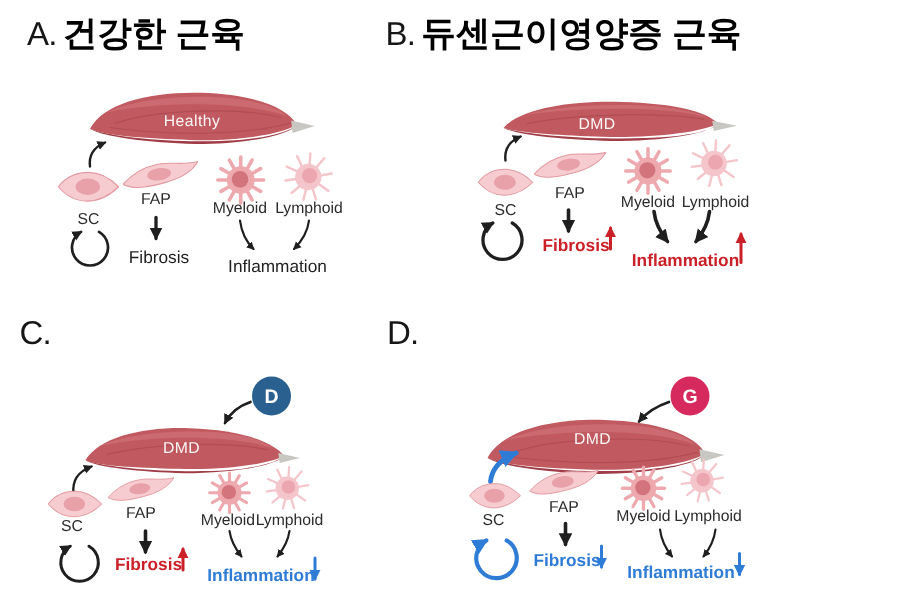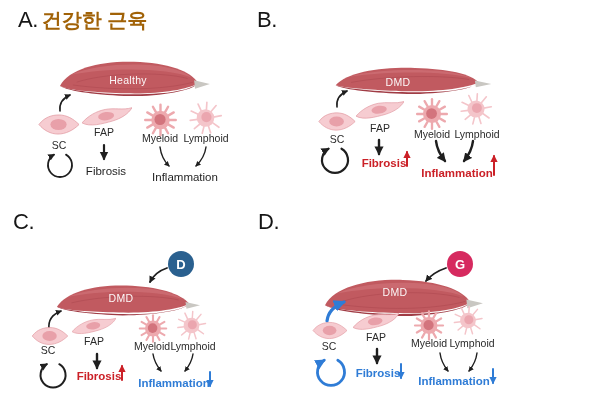--- a/index.html
+++ b/index.html
@@ -3,21 +3,21 @@
 <meta charset="utf-8">
 <style>
   html,body{margin:0;padding:0;background:#ffffff;}
   .stage{
     position:relative;width:600px;height:403px;background:#ffffff;overflow:hidden;
     font-family:"Liberation Sans",sans-serif;
   }
   .assets{position:absolute;width:0;height:0;}
   .ptitle{position:absolute;display:flex;align-items:baseline;gap:4px;white-space:nowrap;}
   .tl{font-size:22px;font-weight:400;color:#161616;letter-spacing:-0.5px;}
-  .tk{font-size:20px;font-weight:700;color:#a16207;}
+  .tk{font-size:23px;font-weight:700;color:#000000;}
   .panel-svg{position:absolute;}
   
   .ln{fill:none;stroke-linecap:round;}
   .sk{stroke:var(--c-black);}
   .sb{stroke:var(--c-blue);}
   .cl{font-family:"Liberation Sans",sans-serif;font-size:10.5px;fill:var(--c-label);}
   .outcome{font-family:"Liberation Sans",sans-serif;font-size:11.5px;}
   .strong{font-weight:700;}
   .plain{font-weight:400;}
   .mus-label{font-family:"Liberation Sans",sans-serif;font-size:10.5px;fill:#ffffff;opacity:.95;letter-spacing:.3px;}
@@ -126,20 +126,21 @@
       </symbol>
     </defs>
   </svg>
 
   <div class="ptitle" style="left:18px;top:7px">
     <span class="tl">A.</span>
     <span class="tk">건강한 근육</span>
   </div>
   <div class="ptitle" style="left:257px;top:7px">
     <span class="tl">B.</span>
+    <span class="tk">듀센근이영양증 근육</span>
   </div>
   <div class="ptitle" style="left:13px;top:209px;gap:2px">
     <span class="tl">C.</span>
   </div>
   <div class="ptitle" style="left:258px;top:209px;gap:2px">
     <span class="tl">D.</span>
   </div>
 
   <svg class="panel-svg" style="left:0;top:0" width="300" height="201" viewBox="0 0 300 201">
     <g>

